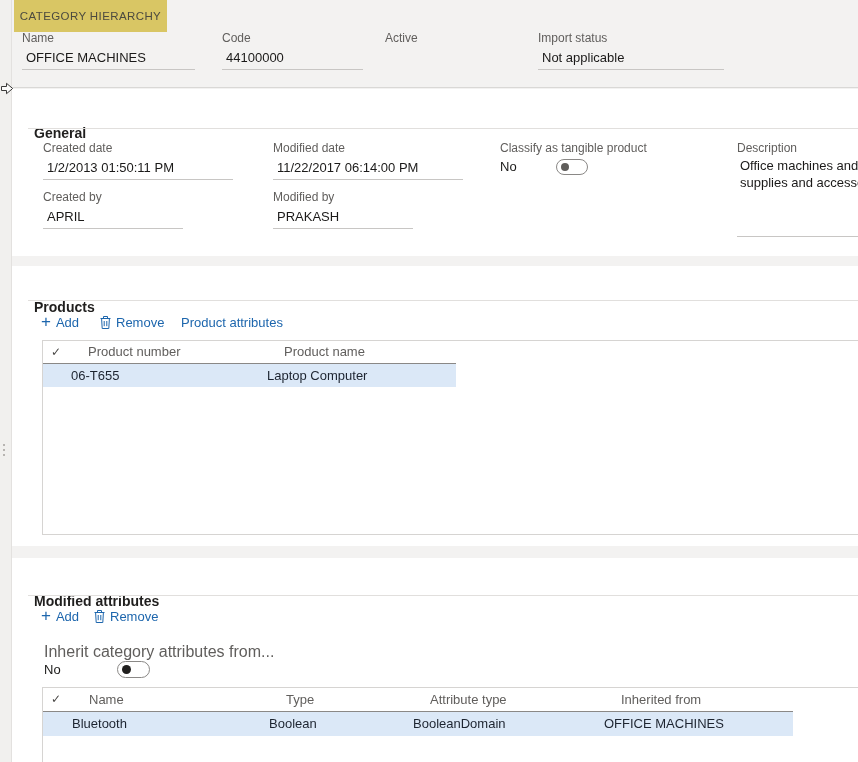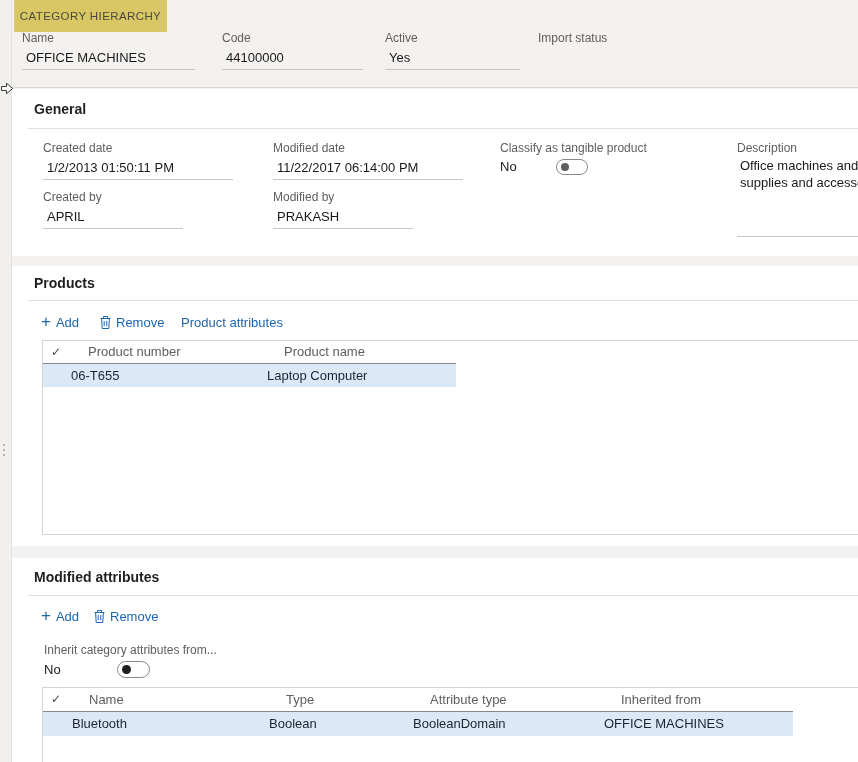--- a/index.html
+++ b/index.html
@@ -21,21 +21,21 @@
        justify-content:center;white-space:nowrap;}
 
   
   .field{position:absolute;}
   .field-label{font-size:12px;color:#605e5c;height:16px;white-space:nowrap;}
   .field-value{font-size:13px;color:#1b1a19;padding:3px 0 4px 4px;
                border-bottom:1px solid #c8c6c4;white-space:nowrap;height:15px;}
 
   
   .card{position:absolute;left:12px;width:846px;background:#ffffff;overflow:hidden;}
-  .card-title{position:absolute;left:22px;font-size:14px;font-weight:700;color:#201f1e;white-space:nowrap;}
+  .card-title{position:absolute;left:22px;font-size:14px;font-weight:700;color:#201f1e;white-space:nowrap;margin-top:24px;}
   .card-divider{position:absolute;left:16px;right:0;height:1px;background:#e1dfdd;}
 
   
   .tool{position:absolute;display:flex;align-items:center;gap:5px;color:#1d66ad;
         font-size:13px;white-space:nowrap;cursor:pointer;height:20px;}
   .plus{font-size:17px;font-weight:400;line-height:16px;color:#1d66ad;}
 
   
   .toggle{position:absolute;width:30px;height:14px;border:1px solid #8a8886;border-radius:9px;
           background:#fff;box-sizing:content-box;}
@@ -48,21 +48,21 @@
   .grid{position:absolute;border-left:1px solid #d6d4d2;border-top:1px solid #d6d4d2;
         box-sizing:border-box;background:#fff;}
   .grid.closed{border-bottom:1px solid #d6d4d2;}
   .grid-header{position:absolute;left:0;top:0;border-bottom:1px solid #8a8886;box-sizing:content-box;}
   .grid-row{position:absolute;left:0;background:#dbe8f7;}
   .cell{position:absolute;font-size:13px;white-space:nowrap;}
   .hcell{color:#605e5c;margin-left:17px;}
   .rcell{color:#1d2430;}
   .checkmark{color:#494745;font-size:12px;}
 
-  .inherit-label{position:absolute;font-size:12px;color:#605e5c;white-space:nowrap;}
+  .inherit-label{position:absolute;font-size:16px;color:#605e5c;white-space:nowrap;}
 
   .desc-text{position:absolute;font-size:13px;line-height:17px;color:#1b1a19;width:132px;}
   .desc-line{position:absolute;border-bottom:1px solid #c8c6c4;}
 </style>
 </head>
 <body>
 
 <div class="screen">
 
   <div class="left-strip">
@@ -84,24 +84,24 @@
     <div class="field" style="left:10px;top:31px;width:173px">
       <div class="field-label">Name</div>
       <div class="field-value">OFFICE MACHINES</div>
     </div>
     <div class="field" style="left:210px;top:31px;width:141px">
       <div class="field-label">Code</div>
       <div class="field-value">44100000</div>
     </div>
     <div class="field" style="left:373px;top:31px;width:135px">
       <div class="field-label">Active</div>
-      <div class="field-value">Yes</div>
     </div>
     <div class="field" style="left:526px;top:31px;width:186px">
       <div class="field-label">Import status</div>
+      <div class="field-value">Not applicable</div>
     </div>
   </div>
 
   <div class="card" style="top:89px;height:167px">
     <div class="card-title" style="top:12px">General</div>
     <div class="card-divider" style="top:39px"></div>
 
     <div class="field" style="left:31px;top:52px;width:190px">
       <div class="field-label">Created date</div>
       <div class="field-value">1/2/2013 01:50:11 PM</div>

